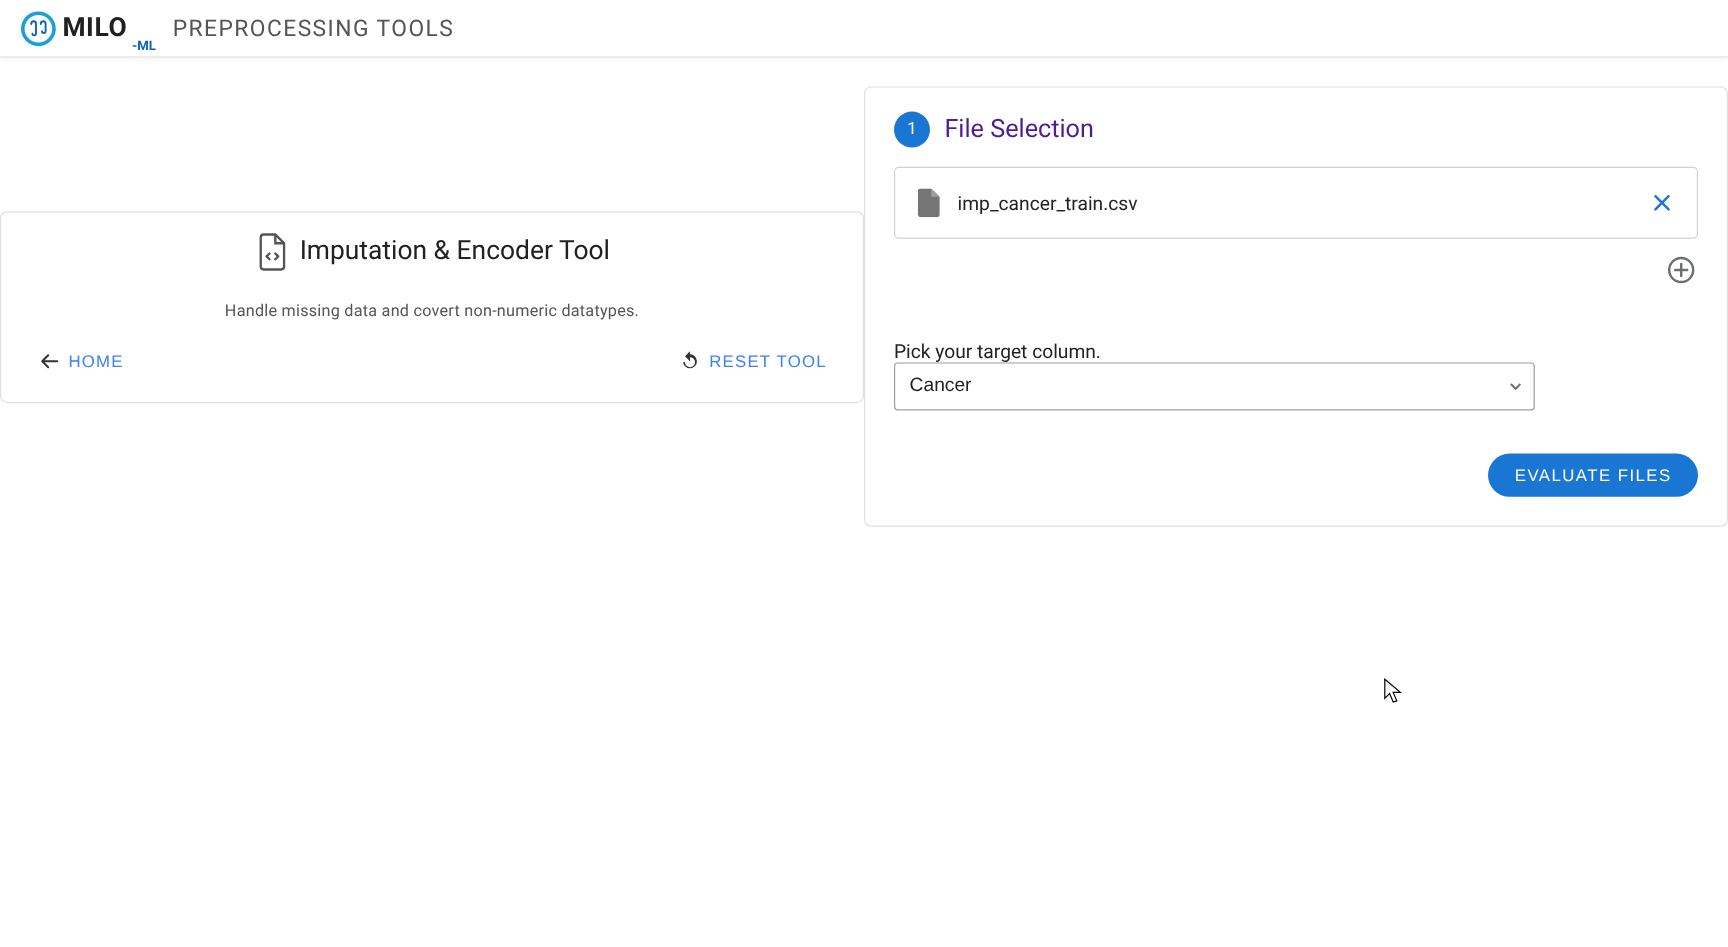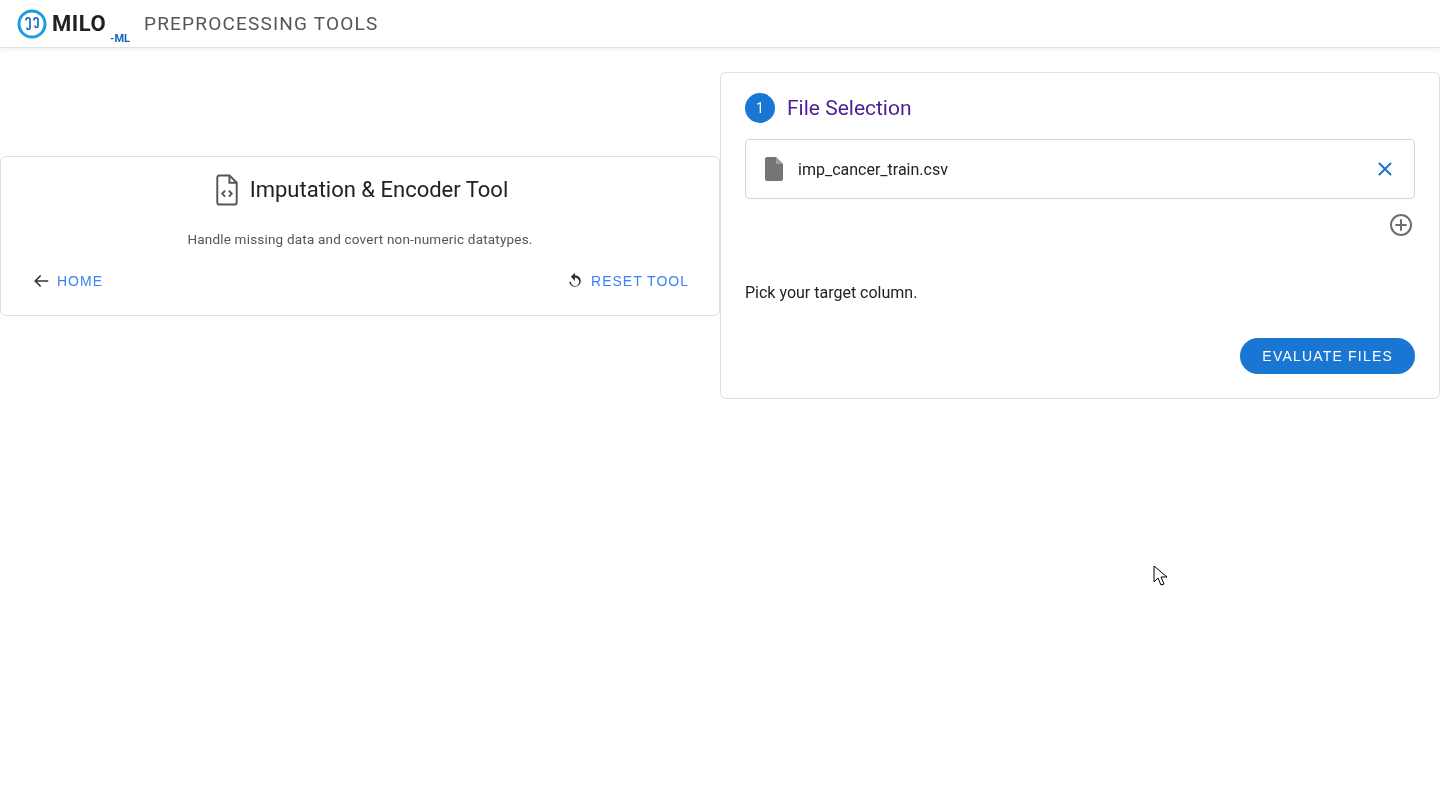--- a/index.html
+++ b/index.html
@@ -289,20 +289,28 @@
           <svg width="24" height="24" viewBox="0 0 24 24">
               <circle cx="12" cy="12" r="10" fill="none" stroke="#6b6e72" stroke-width="2"></circle>
               <path d="M12 7v10M7 12h10" stroke="#6b6e72" stroke-width="2" stroke-linecap="round"></path>
             </svg>
         </span>
       </button>
     </div>
 
     <div class="target-label">Pick your target column.</div>
 
+    <div class="select-wrap">
+      <input class="select" readonly="" value="Cancer" style="">
+      <span class="select-caret">
+        <svg width="12" height="12" viewBox="0 0 12 12">
+            <path d="M2 4l4 4 4-4" fill="none" stroke="#6f7377" stroke-width="1.6"></path>
+          </svg>
+      </span>
+    </div>
 
     <div class="eval-row">
       <button class="primary-btn">
         <span>EVALUATE FILES</span>
       </button>
     </div>
   </div>
 
 </div>
 

